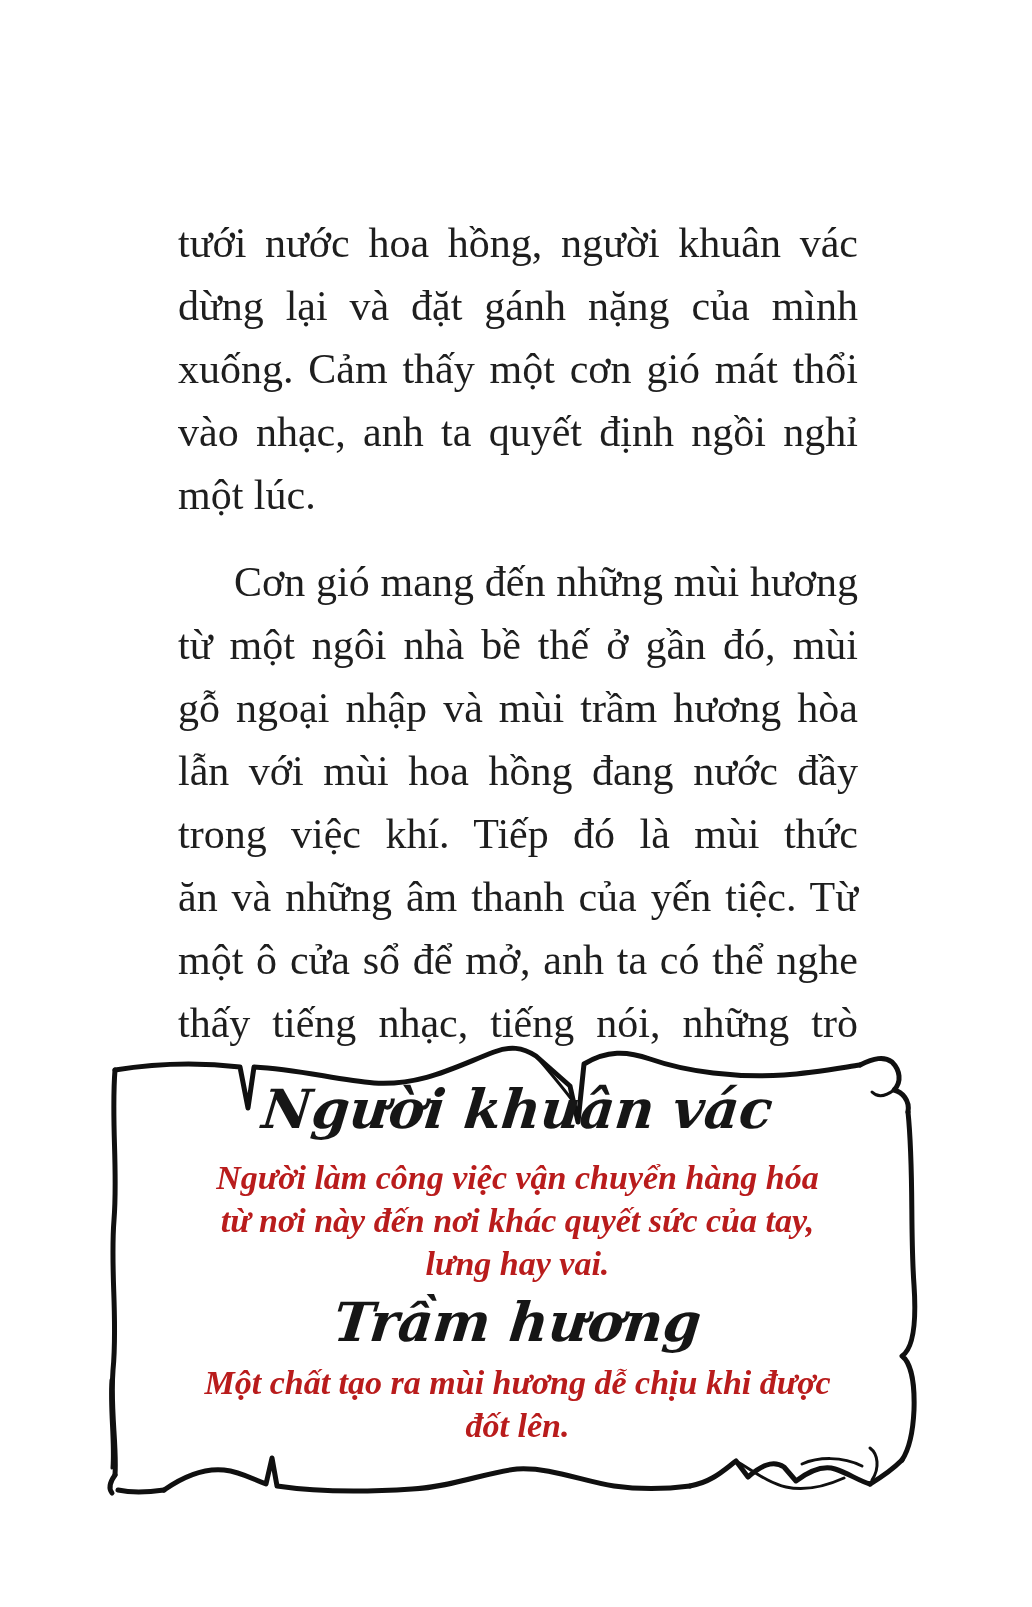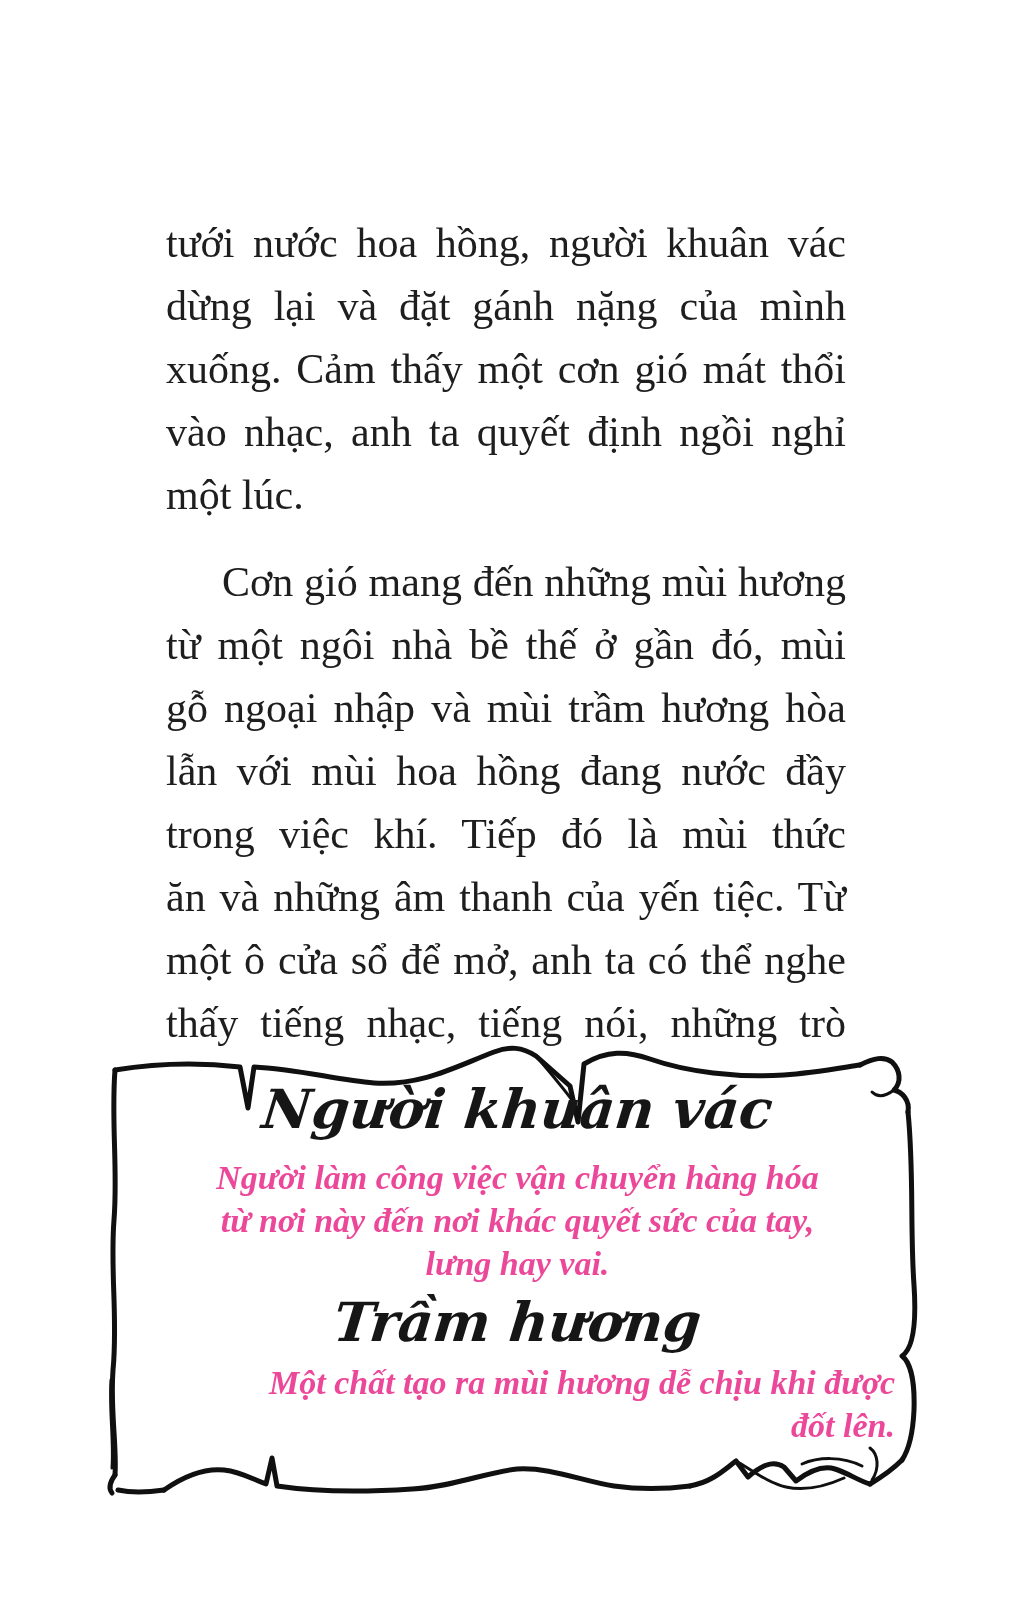--- a/index.html
+++ b/index.html
@@ -1,40 +1,40 @@
 <!DOCTYPE html>
 <html><head>
 <meta charset="utf-8">
 <style>
   html,body { margin:0; padding:0; background:#ffffff; }
   .page {
     position:relative; width:1032px; height:1607px; background:#ffffff;
     font-family:"Liberation Serif", serif; color:#1e1e1e; overflow:hidden;
   }
-  .body-text { position:absolute; left:166px; top:212px; width:680px;
+  .body-text { position:absolute; left:178px; top:212px; width:680px;
     font-size:42px; line-height:63px; }
   .line { text-align:justify; text-align-last:justify; }
   .line.last { text-align:justify; text-align-last:left; }
   .para2 { margin-top:24px; }
   .para2 .line.indent { text-indent:56px; }
 
   .frame-svg { position:absolute; left:102px; top:1040px; width:830px; height:460px; }
   .frame-svg path { fill:none; stroke:#101010; stroke-linecap:round; stroke-linejoin:round; }
   .frame-svg .s-main { stroke-width:5; }
   .frame-svg .s-thin { stroke-width:3; }
 
   .glossary { position:absolute; left:140px; top:1078px; width:755px; text-align:center; }
   .term {
     font-family:"DejaVu Serif", serif; font-style:italic; font-weight:bold;
     font-size:54px; line-height:62px; transform:skewX(-6deg); color:#161616;
   }
   .term2 { margin-top:6px; }
   .def { margin-top:16px; }
-  .def2 { margin-top:8px;text-align:right; }
-  .def-line { font-weight:bold; font-style:italic; font-size:34px; line-height:43px; color:#ec4899; }
+  .def2 { margin-top:8px; }
+  .def-line { font-weight:bold; font-style:italic; font-size:34px; line-height:43px; color:#b91c1c; }
 </style>
 </head>
 <body>
 
 <div class="page">
 
   <div class="body-text">
     <div class="para">
       <div class="line">tưới nước hoa hồng, người khuân vác</div>
       <div class="line">dừng lại và đặt gánh nặng của mình</div>

